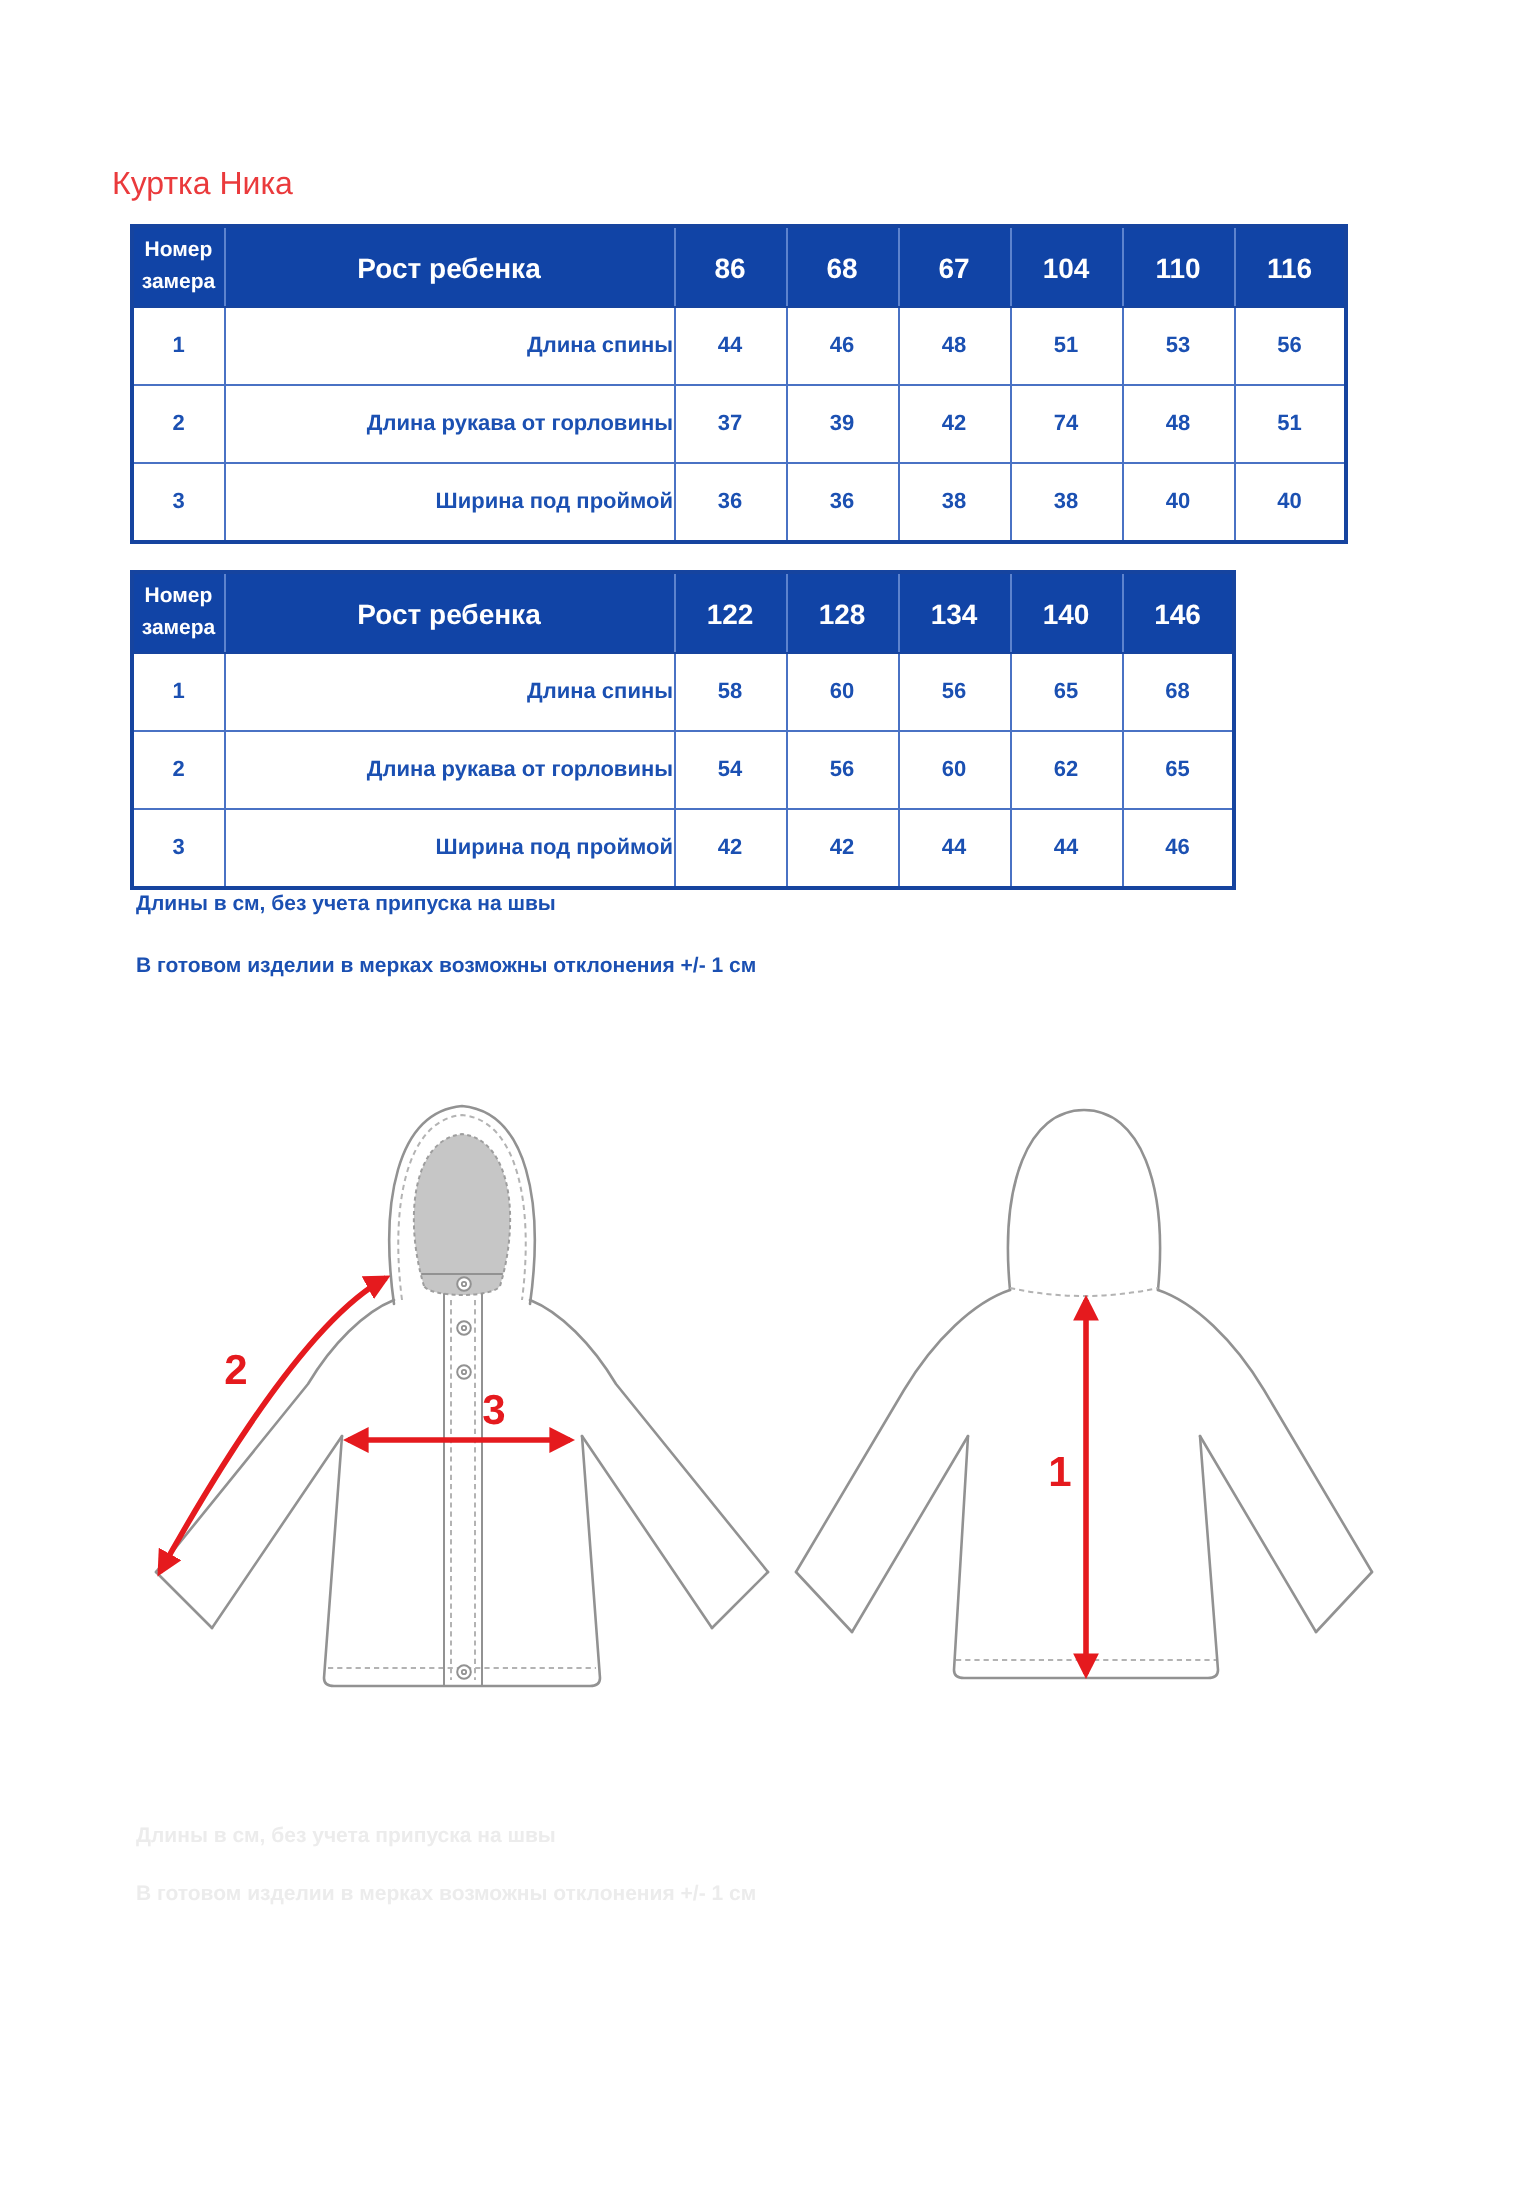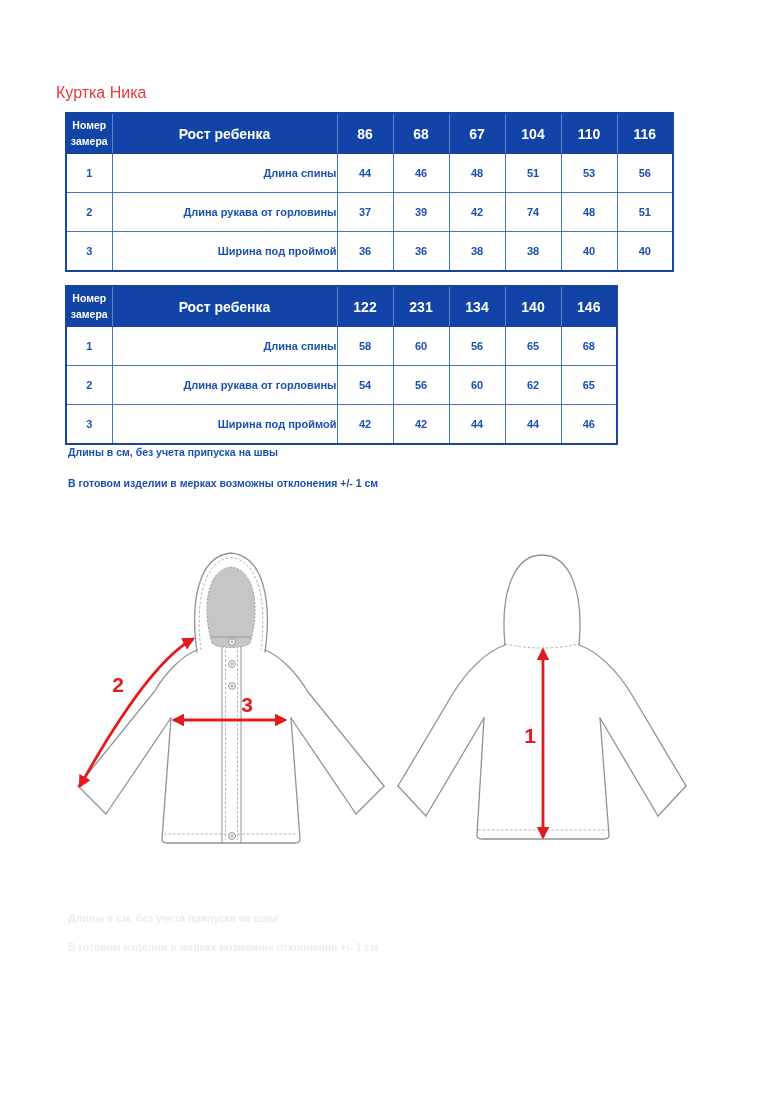--- a/index.html
+++ b/index.html
@@ -144,21 +144,21 @@
           <col style="width: 56px;">
           <col style="width: 56px;">
           <col style="width: 56px;">
           <col style="width: 56px;">
         </colgroup>
         <thead>
           <tr>
             <th class="corner">Номер замера</th>
             <th>Рост ребенка</th>
             <th>122</th>
-            <th>231</th>
+            <th>128</th>
             <th>134</th>
             <th>140</th>
             <th>146</th>
           </tr>
         </thead>
         <tbody>
           <tr>
             <td>1</td>
             <td class="lbl">Длина спины</td>
             <td>58</td>

